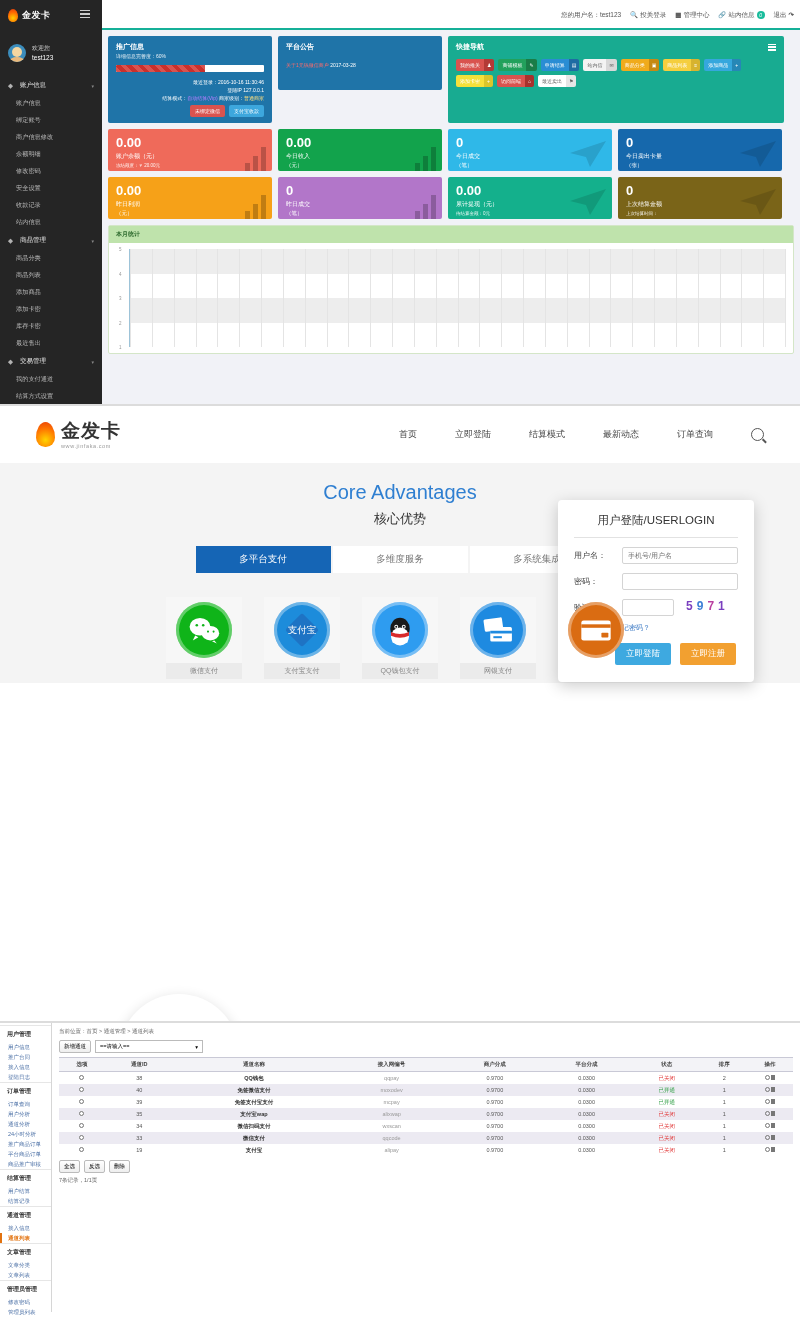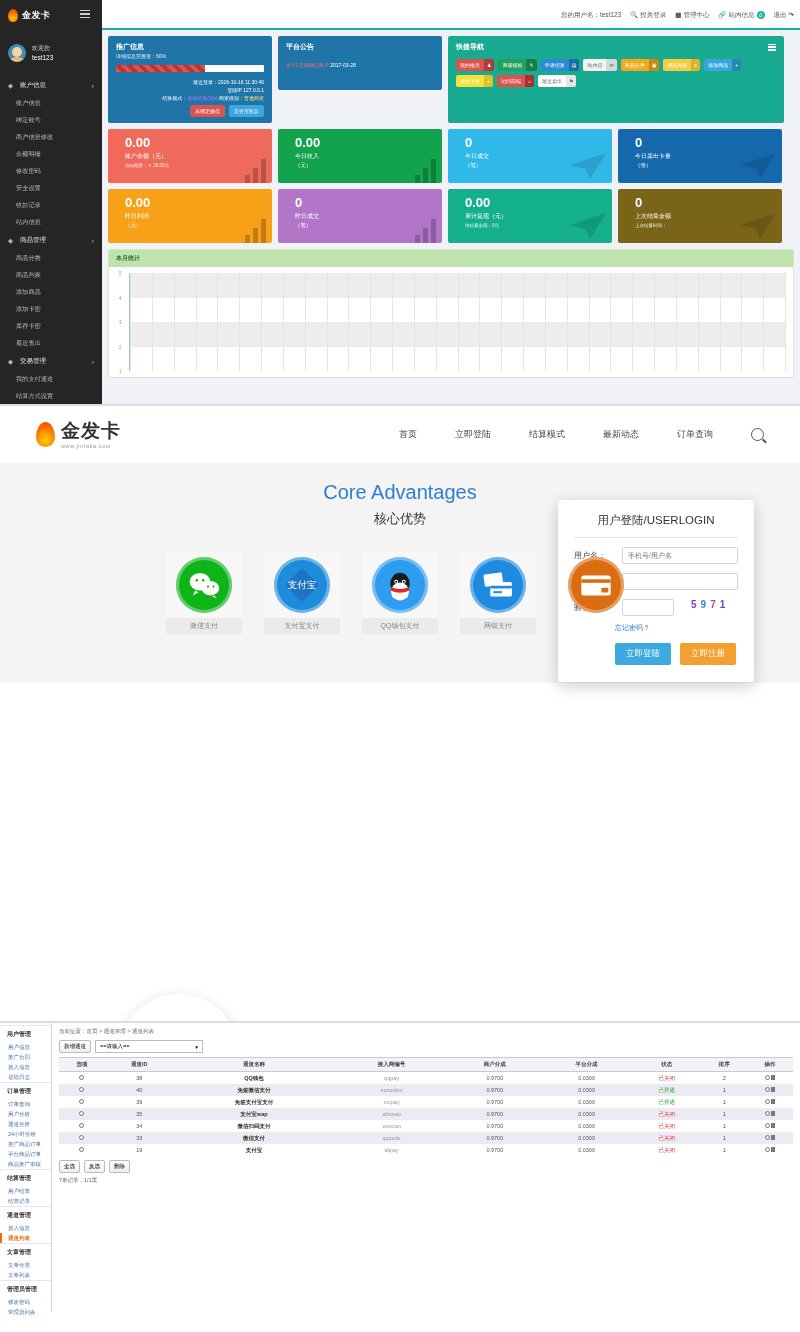--- a/index.html
+++ b/index.html
@@ -52,21 +52,21 @@
 
   .quick { width:336px; background:#18ab91; color:#fff; padding:6px 8px; }
   .quick-h { display:flex; justify-content:space-between; align-items:center; font-size:7px; font-weight:bold; }
   .qicon { width:8px;height:7px; display:flex; flex-direction:column; justify-content:space-between; }
   .qicon i { display:block; height:1.2px; background:#fff; }
   .qgrid { display:flex; flex-wrap:wrap; gap:4px; margin-top:7px; }
   .qbtn { display:flex; align-items:stretch; border-radius:2px; overflow:hidden; font-size:5px; color:#fff; }
   .qbtn .t { padding:3px 4px; white-space:nowrap; }
   .qbtn .g { padding:3px 3px; display:flex; align-items:center; }
 
-  .stat { width:164px; height:54px; color:#fff; padding:7px 17px; position:relative; overflow:hidden; }
+  .stat { width:164px; height:42px; color:#fff; padding:7px 8px; position:relative; overflow:hidden; }
   .stat .num { font-size:13px; font-weight:bold; line-height:1; }
   .stat .lbl { font-size:6px; margin-top:3px; }
   .stat .lbl2 { font-size:5.5px; margin-top:1px; }
   .stat .tiny { font-size:4.5px; margin-top:2px; opacity:.92; }
   .bars { position:absolute; right:6px; bottom:0; display:flex; align-items:flex-end; gap:3px; height:28px; opacity:.22; }
   .bars i { width:5px; background:#000; display:block; }
   .plane { position:absolute; right:4px; bottom:2px; width:40px; height:30px; opacity:.25; }
 
   .chart-card { margin-top:6px; background:#fff; border:1px solid #d4e6c8; border-radius:2px; }
   .chart-h { background:#bfe3ac; color:#2d6a2d; font-size:6px; padding:4px 7px; font-weight:bold; }
@@ -112,21 +112,21 @@
   .circ { position:absolute; background:#fff; border-radius:50%; display:flex; align-items:center; justify-content:center;
           color:#1457a8; font-weight:bold; box-shadow:0 4px 14px rgba(0,0,0,.16); }
   .c1 { left:119px; top:588px; width:120px; height:120px; font-size:27px; }
 
   .login { position:absolute; right:46px; top:94px; width:196px; background:#fff; border-radius:4px; padding:13px 16px 17px; box-shadow:0 4px 16px rgba(0,0,0,.2); }
   .login h3 { font-size:11.5px; color:#333; text-align:center; font-weight:normal; padding-bottom:9px; border-bottom:1px solid #e2e2e2; }
   .frow { display:flex; align-items:center; margin-top:9px; gap:12px; }
   .frow label { font-size:8px; color:#444; width:36px; flex:none; }
   .frow input { flex:1; height:17px; border:1px solid #d4d4d4; border-radius:2px; font-size:7px; padding:0 5px; color:#666; font-family:inherit; background:#fff;}
   .frow input.cap { width:52px; flex:none; }
-  .cap-img { width:54px; height:17px; margin-left:5px; position:relative; font-size:10px; color:#7a3fbf; letter-spacing:4px; font-weight:bold;}
+  .cap-img { width:54px; height:17px; position:relative; font-size:12px; color:#7a3fbf; letter-spacing:4px; font-weight:bold;}
   .cap-img span:nth-child(2){ color:#3c7fd6;} .cap-img span:nth-child(3){ color:#b93fa0;}
   .forgot { font-size:7px; color:#3b79c4; margin:7px 0 0 41px; }
   .lbtns { display:flex; gap:9px; margin:10px 0 0 41px; }
   .lbtns button { border:0; color:#fff; font-size:8.5px; padding:5px 11px; border-radius:2px; cursor:pointer; font-family:inherit;}
   .lb-blue { background:#3ea9e0; } .lb-orange { background:#f2a030; }
 
   .adv { height:220px; background:#f4f4f4; padding-top:18px; }
   .adv h2 { text-align:center; font-size:20px; color:#2f7fd1; font-weight:normal; }
   .adv h3 { text-align:center; font-size:13px; color:#333; margin-top:6px; font-weight:normal; }
   .adv-tabs { display:flex; justify-content:center; gap:2px; margin-top:18px; }
@@ -498,20 +498,25 @@
     <div class="forgot">忘记密码？</div>
     <div class="lbtns">
       <button class="lb-blue">立即登陆</button>
       <button class="lb-orange">立即注册</button>
     </div>
   </div>
 
   <div class="adv">
     <h2>Core Advantages</h2>
     <h3>核心优势</h3>
+    <div class="adv-tabs" id="advtabs">
+        <div class="adv-tab on">多平台支付</div>
+        <div class="adv-tab">多维度服务</div>
+        <div class="adv-tab">多系统集成</div>
+      </div>
     <div class="pays" id="pays">
         <div class="pay">
           <div class="pay-ico">
             <div class="pcircle wx">
               <svg viewBox="0 0 40 34" width="32" height="28">
                 <ellipse cx="15" cy="13" rx="13" ry="11" fill="#fff"></ellipse>
                 <path d="M9 24 L6 30 L13 26 Z" fill="#fff"></path>
                 <ellipse cx="28" cy="21" rx="11" ry="9" fill="#fff"></ellipse>
                 <path d="M33 30 L36 34 L30 31 Z" fill="#fff"></path>
                 <circle cx="11" cy="11" r="1.6" fill="#0fb419"></circle>

